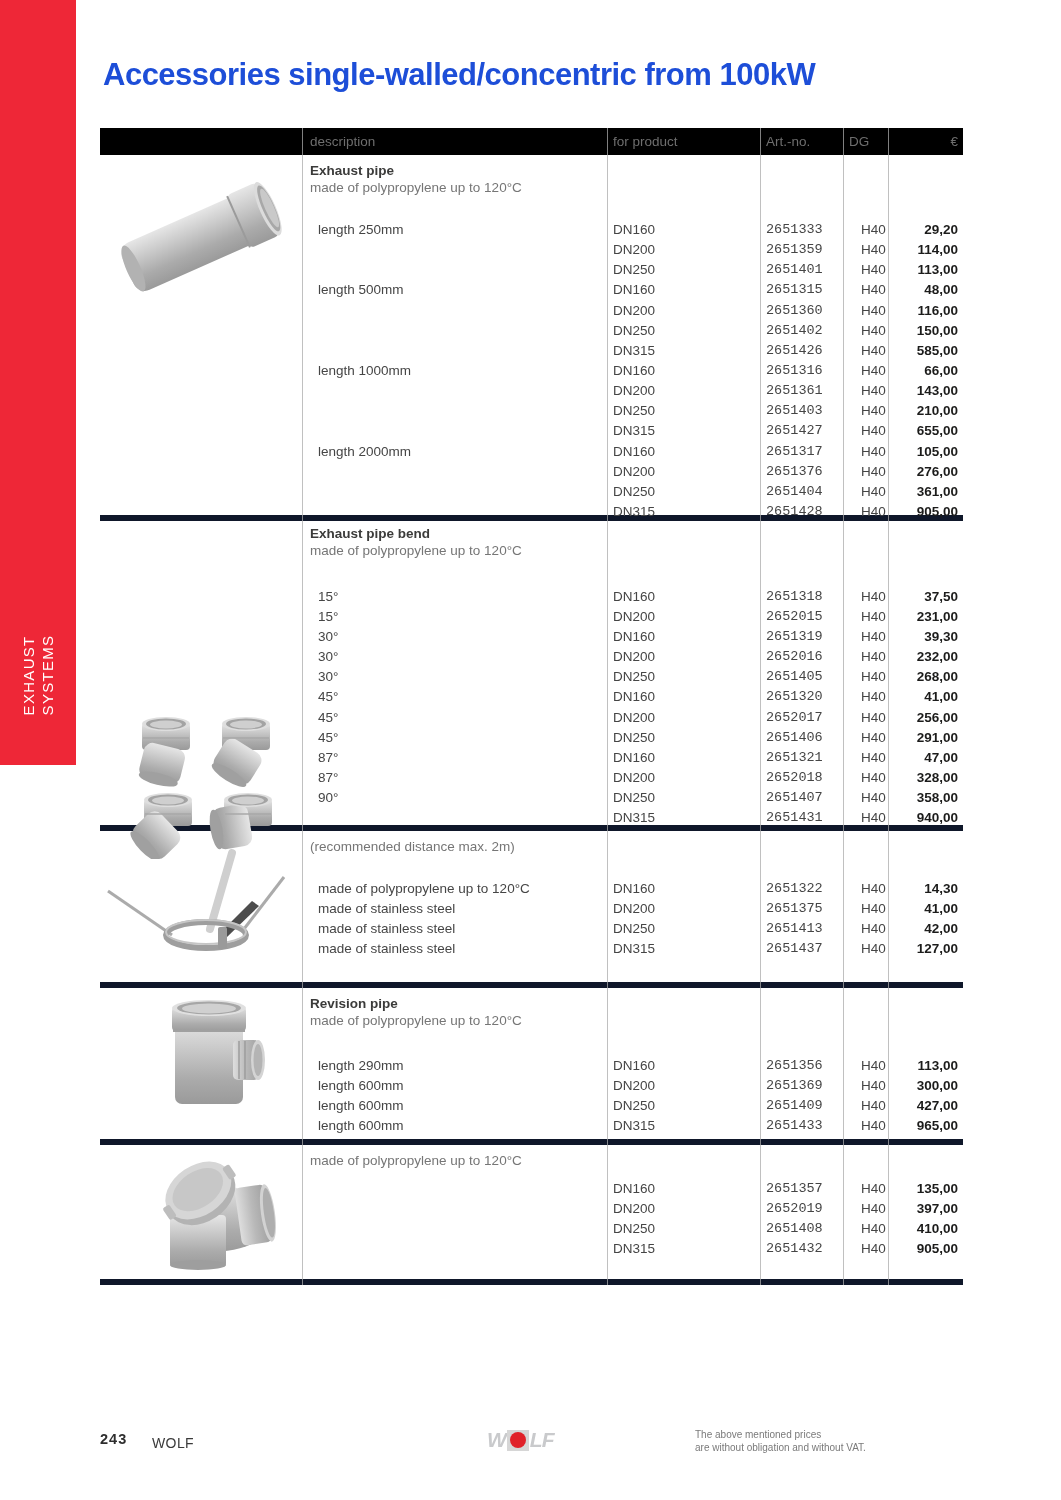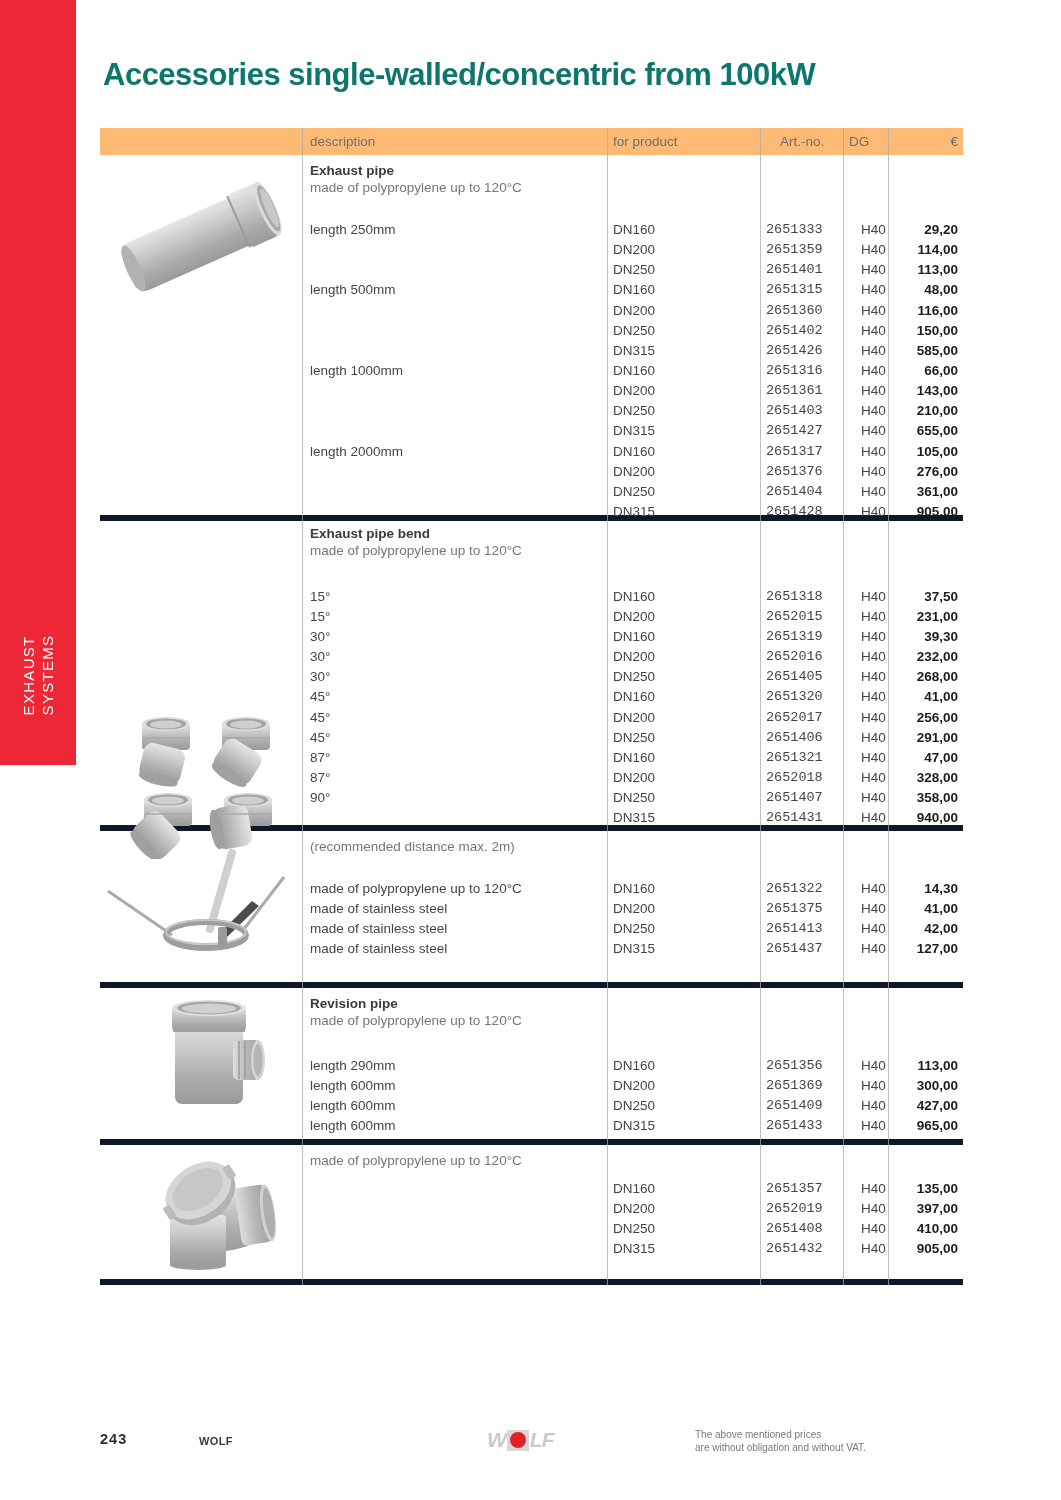--- a/index.html
+++ b/index.html
@@ -10,56 +10,56 @@
   }
   
   .sidebar{position:absolute;left:0;top:0;width:76px;height:765px;background:#EE2737;}
   .sidebar-text{
     position:absolute;left:50%;top:675px;transform:translate(-50%,-50%) rotate(-90deg);
     color:#ffffff;font-size:15px;line-height:19px;letter-spacing:1.3px;white-space:nowrap;
     text-align:left;font-weight:400;
   }
   
   .title{
-    position:absolute;left:103px;top:57px;margin:0;color:#0f766e;
+    position:absolute;left:103px;top:57px;margin:0;color:#1d4ed8;
     font-size:31px;font-weight:700;letter-spacing:-0.5px;white-space:nowrap;
   }
   
   .table{position:absolute;left:100px;top:128px;width:863px;}
   .vline{position:absolute;top:0;bottom:0;width:1px;background:#ABABAB;opacity:.75;}
-  .thead{display:flex;height:27px;line-height:27px;background:#fdba74;color:#6E6E6E;font-size:13.5px;}
+  .thead{display:flex;height:27px;line-height:27px;background:#000000;color:#6E6E6E;font-size:13.5px;}
   .thead .hc{box-sizing:border-box;}
   .h-img{width:202px;}
   .h-desc{width:305px;padding-left:8px;}
   .h-prod{width:153px;padding-left:6px;}
-  .h-art{width:83px;padding-left:20px;}
+  .h-art{width:83px;padding-left:6px;}
   .h-dg{width:45px;padding-left:6px;}
   .h-eur{width:75px;text-align:right;padding-right:5px;}
   .section{display:flex;border-bottom:6px solid #0f172a;box-sizing:border-box;position:relative;}
   .imgcell{width:202px;position:relative;flex:none;}
   .imgcell svg{position:absolute;}
   .sec0 svg{left:18px;top:8px;}
   .sec1 svg{left:24px;top:6px;}
   .sec2 svg{left:2px;top:12px;}
   .sec3 svg{left:45px;top:10px;}
   .sec4 svg{left:42px;top:8px;}
   .scontent{width:661px;flex:none;padding-top:7px;box-sizing:border-box;}
   .stitle{font-size:13.5px;line-height:17px;font-weight:700;color:#3B3B3A;padding-left:8px;}
   .ssub{font-size:13.5px;line-height:17px;color:#767676;padding-left:8px;}
   .row{display:flex;height:20.15px;line-height:20.15px;font-size:13.5px;color:#454545;}
   .row div{box-sizing:border-box;white-space:nowrap;overflow:hidden;}
-  .c-desc{width:305px;padding-left:8px;}
+  .c-desc{width:305px;padding-left:16px;}
   .c-prod{width:153px;padding-left:6px;}
   .c-art{width:83px;padding-left:6px;font-family:Liberation Mono, monospace;}
   .c-dg{width:45px;padding-left:18px;}
   .c-price{width:75px;text-align:right;padding-right:5px;font-weight:700;color:#1C1C1B;}
   
   .footer{position:absolute;left:0;top:1425px;width:949px;height:50px;padding-left:18px;}
   .page-num{position:absolute;left:100px;top:6px;font-size:14.5px;font-weight:600;letter-spacing:1px;color:#2E2E2E;}
-  .brand-sm{position:absolute;left:152px;top:10px;font-size:11px;font-weight:700;letter-spacing:.4px;color:#3A3A3A;margin-left:47px;}
+  .brand-sm{position:absolute;left:152px;top:10px;font-size:14px;font-weight:400;letter-spacing:.4px;color:#3A3A3A;}
   .logo{position:absolute;left:487px;top:3px;font-style:italic;font-weight:900;font-size:21px;color:#C9CACC;letter-spacing:-1px;display:flex;align-items:center;}
   .logo .o-wrap{display:inline-flex;align-items:center;justify-content:center;background:#D6D6D6;width:22px;height:21px;margin:0 1px;}
   .logo .o-dot{width:16px;height:16px;background:#E02129;border-radius:50%;}
   .disclaimer{position:absolute;left:695px;top:4px;font-size:10px;line-height:12.5px;color:#7A7A7A;}
 </style>
 </head>
 <body>
 
 <svg width="0" height="0" style="position:absolute" aria-hidden="true">
   <defs>

